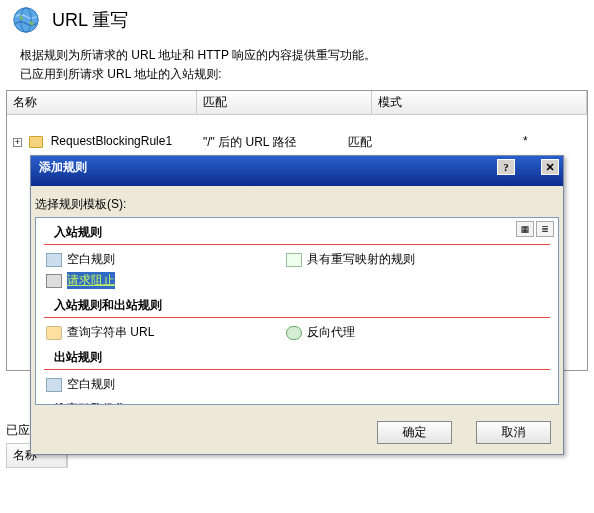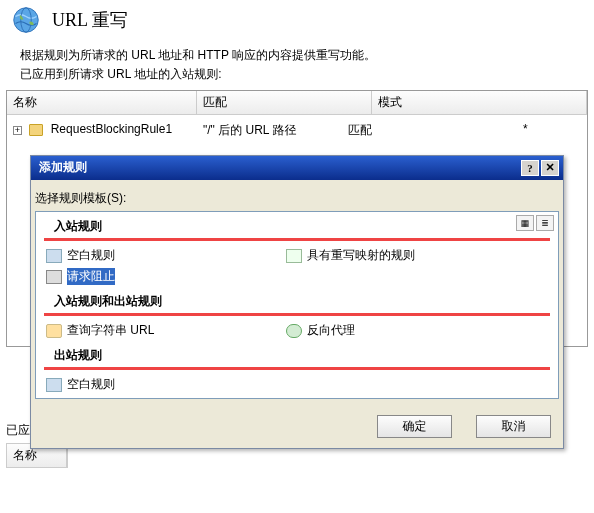--- a/index.html
+++ b/index.html
@@ -1,46 +1,46 @@
 <!DOCTYPE html>
 <html><head>
   <meta charset="utf-8">
   <style>
     * { box-sizing: border-box; margin: 0; padding: 0; }
     body { font-family: "Microsoft YaHei", SimSun, Tahoma, sans-serif; font-size: 12px; background: #fff; width: 594px; height: 513px; overflow: hidden; position: relative; }
     .header { display: flex; align-items: center; padding: 6px 12px; }
     .globe-icon { width: 28px; height: 28px; margin-right: 12px; }
-    .title { font-size: 18px; font-weight: normal; font-family: Liberation Serif, serif; }
+    .title { font-size: 18px; font-weight: normal; }
     .desc { padding: 0 20px; margin-top: 6px; font-size: 12px; line-height: 1.6; }
     .grid { border: 1px solid #999; margin: 6px; position: relative; }
     .grid-header { display: flex; background: linear-gradient(#fdfdfd,#ececec); border-bottom: 1px solid #ccc; }
     .grid-header div { padding: 3px 6px; border-right: 1px solid #ccc; font-size: 12px; }
     .col-name { width: 190px; }
     .col-input { width: 145px; }
     .col-match { width: 175px; }
     .col-mode { flex: 1; }
     .grid-row { display: flex; }
-    .grid-row div { padding: 7px 6px; font-size: 12px; }
+    .grid-row div { padding: 19px 6px; font-size: 12px; }
     .expander { display: inline-block; width: 9px; height: 9px; border: 1px solid #888; text-align: center; line-height: 7px; font-size: 9px; margin-right: 4px; vertical-align: middle; }
     .folder-icon { display: inline-block; width: 14px; height: 12px; background: #f4d47c; border: 1px solid #c9a227; vertical-align: middle; margin-right: 4px; border-radius: 1px; }
 
     .dialog { position: absolute; left: 30px; top: 155px; width: 534px; border: 1px solid #7b8aa3; background: #ece9d8; box-shadow: 2px 2px 4px rgba(0,0,0,.3); }
-    .dialog-titlebar { background: linear-gradient(#2a5fcf,#0b2d8c); color: #fff; display: flex; align-items: center; padding: 3px 4px 4px 8px; font-size: 12px; font-weight: bold; }
+    .dialog-titlebar { background: linear-gradient(#2a5fcf,#0b2d8c); color: #fff; display: flex; padding: 3px 4px 10px 8px; font-size: 12px; font-weight: bold; gap: 24px; }
     .dialog-titlebar .title-text { flex: 1; }
     .titlebar-btn { width: 18px; height: 16px; background: #d6d3ce; border: 1px solid #fff; color: #000; font-size: 11px; display: inline-flex; align-items: center; justify-content: center; margin-left: 2px; font-weight: bold; font-family: Tahoma; }
     .dialog-body { padding: 10px 4px 8px; }
     .select-label { margin-bottom: 4px; }
     .template-list { background: #fff; border: 1px solid #7f9db9; height: 188px; position: relative; overflow: hidden; }
     .view-btns { position: absolute; right: 4px; top: 3px; display: flex; gap: 2px; }
     .view-btn { width: 18px; height: 16px; border: 1px solid #aaa; background: #f4f4f4; display: inline-flex; align-items: center; justify-content: center; font-size: 9px; }
-    .tpl-header { font-weight: bold; padding: 6px 10px 3px; border-bottom: 3px solid #ef4444; margin: 0 8px 4px; font-size: 12px; }
+    .tpl-header { font-weight: bold; padding: 6px 10px 3px; border-bottom: 1px solid #ef4444; margin: 0 8px 4px; font-size: 12px; }
     .tpl-row { display: flex; }
     .tpl-item { display: flex; align-items: center; padding: 2px 10px; width: 240px; }
     .tpl-item .icon { width: 16px; height: 14px; margin-right: 5px; flex-shrink: 0; }
-    .selected { background: #316ac5; color: #ffffff; }
+    .selected { background: #316ac5; color: #bef264; text-decoration: underline; }
     .icon-blank { background: #cde; border: 1px solid #8ab; }
     .icon-block { background: #ddd; border: 1px solid #888; }
     .icon-map { background: #efe; border: 1px solid #9b9; }
     .icon-user { background: #ffe0a0; border: 1px solid #cb8; border-radius: 2px; }
     .icon-proxy { background: #d3ecd3; border: 1px solid #6a6; border-radius: 7px; }
     .hint-box { background: #ece9d8; border: 1px solid #bbb; padding: 8px 10px; margin-top: 8px; font-size: 12px; line-height: 1.5; min-height: 46px; }
     .dialog-buttons { display: flex; justify-content: flex-end; padding: 8px 12px 10px; gap: 24px; }
     .btn { width: 75px; height: 23px; border: 1px solid #888; background: linear-gradient(#fdfdfd,#e5e5e5); font-size: 12px; font-family: inherit; }
 
     .under-section { position: absolute; left: 0; bottom: 45px; padding: 0 6px; }

